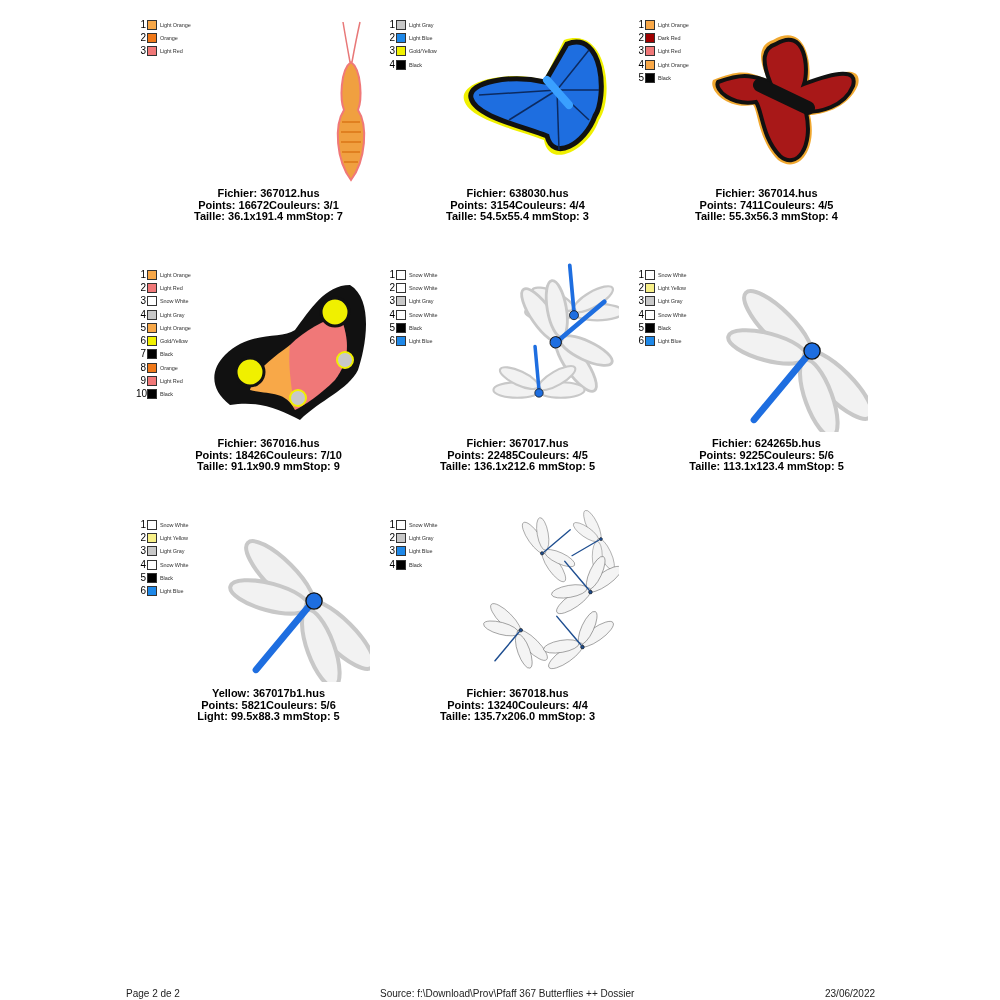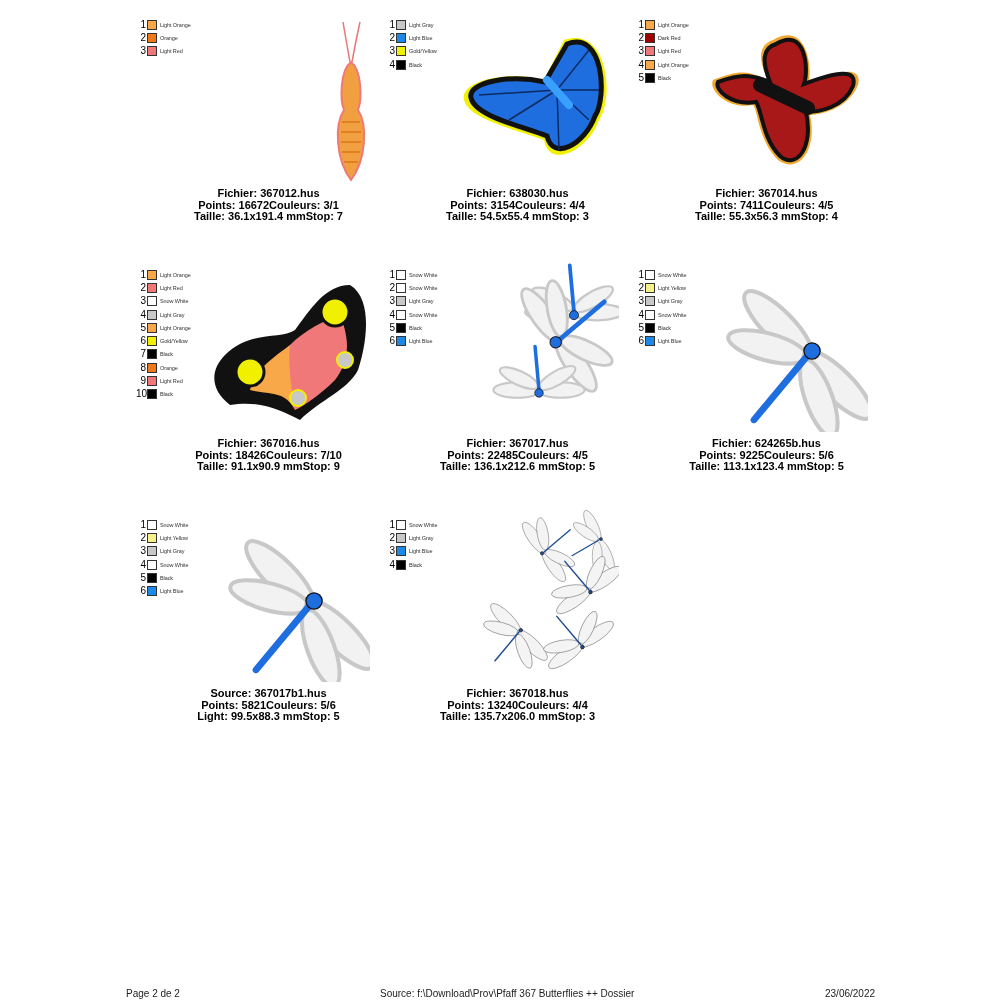--- a/index.html
+++ b/index.html
@@ -422,21 +422,21 @@
     <ellipse cx="-30" cy="-6" rx="30" ry="10" transform="rotate(15 -30 -6)" fill="#f2f2f2" stroke="#c8c8c8" stroke-width="3"></ellipse>
     <ellipse cx="22" cy="22" rx="34" ry="11" transform="rotate(45 22 22)" fill="#f2f2f2" stroke="#c8c8c8" stroke-width="3"></ellipse>
     <ellipse cx="8" cy="32" rx="30" ry="10" transform="rotate(70 8 32)" fill="#f2f2f2" stroke="#c8c8c8" stroke-width="3"></ellipse>
     <line x1="0" y1="0" x2="-40" y2="48" stroke="#1e6ee0" stroke-width="5" stroke-linecap="round"></line>
     <circle cx="3" cy="-3" r="6" fill="#1e6ee0" stroke="#111" stroke-width="1"></circle>
   </g>
         </svg>
       </div>
     <div class="info">
       <div class="info-row">
-        <span>Source: 367017b1.hus</span>
+        <span>Yellow: 367017b1.hus</span>
       </div>
       <div class="info-row">
         <span>Points: 5821</span>
         <span>Couleurs: 5/6</span>
       </div>
       <div class="info-row">
         <span>Light: 99.5x88.3 mm</span>
         <span>Stop: 5</span>
       </div>
     </div>

